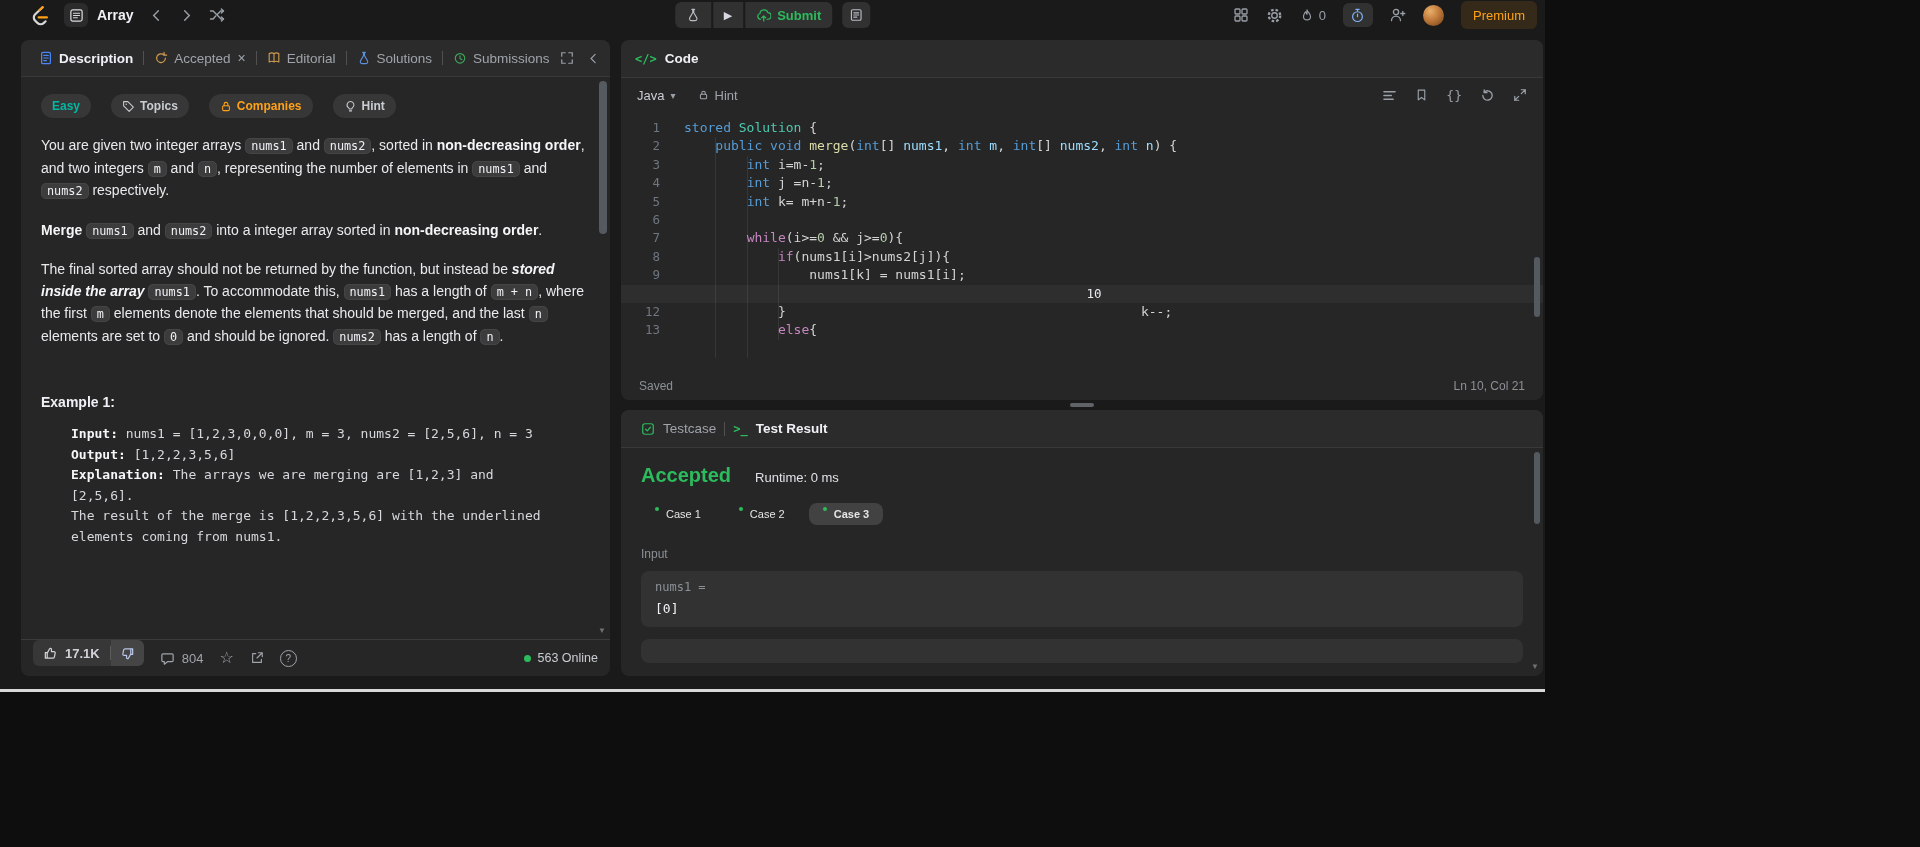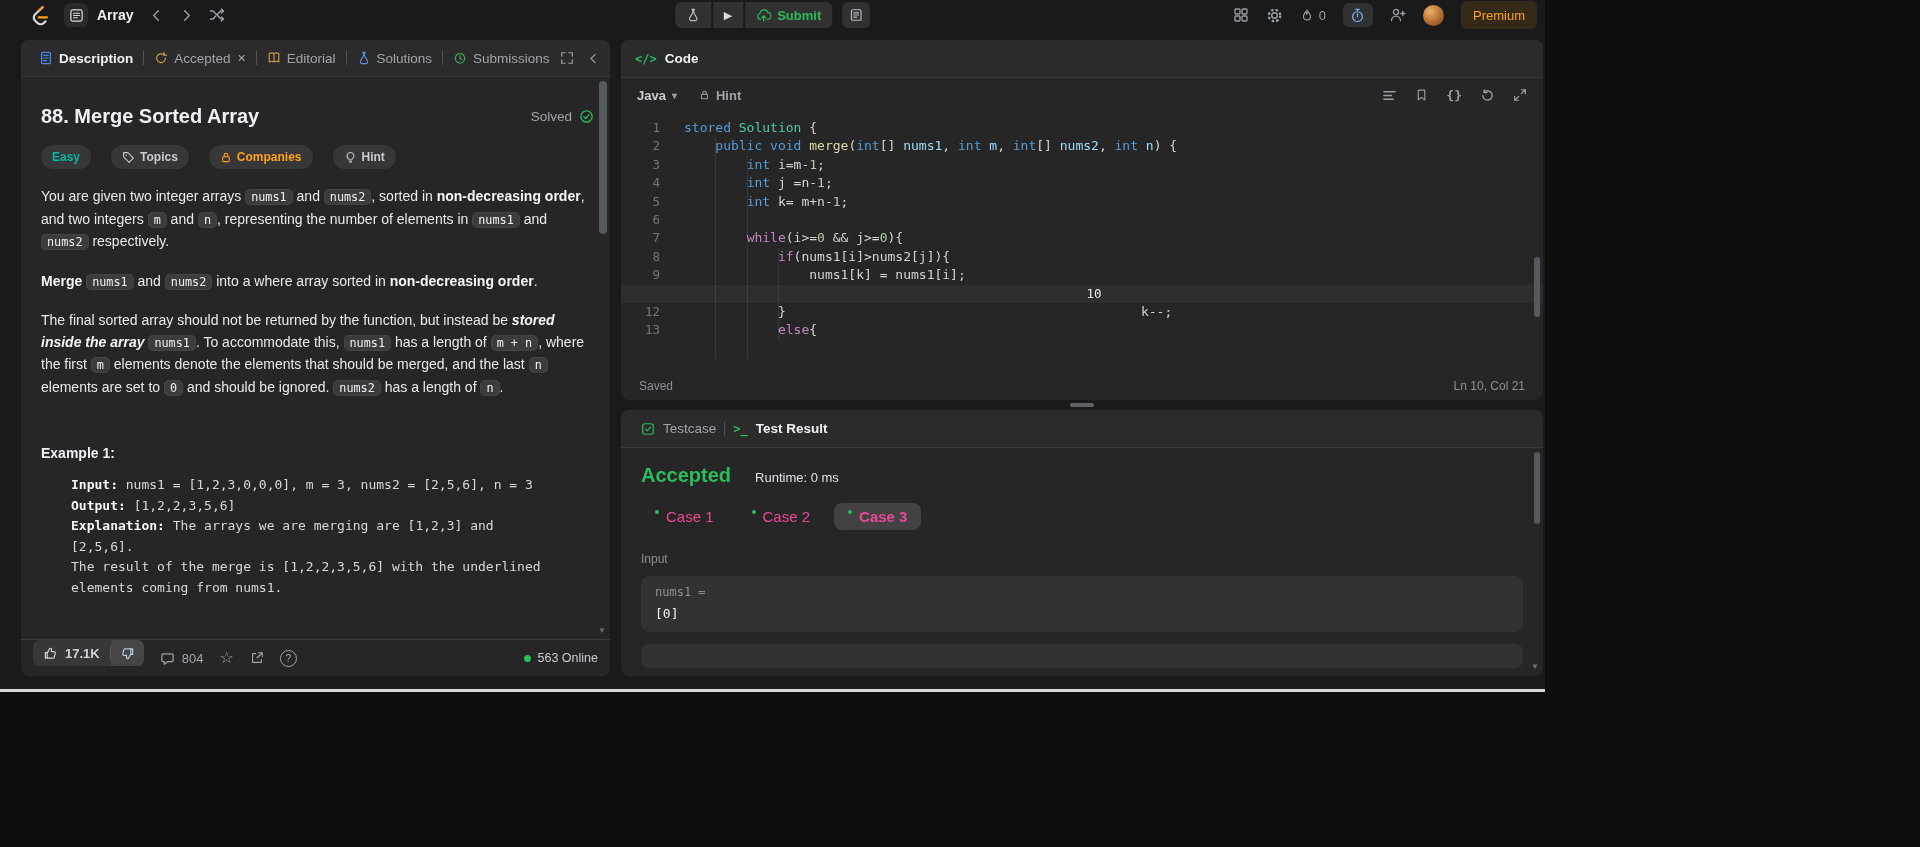--- a/index.html
+++ b/index.html
@@ -67,21 +67,21 @@
   .q-circle{width:15px;height:15px;border:1.3px solid #9fa4ab;border-radius:50%;display:flex;align-items:center;justify-content:center;font-size:10px;}
   .online{margin-left:auto;display:flex;align-items:center;gap:7px;font-size:12.5px;color:#c9cdd3;}
   .online-dot{width:7px;height:7px;border-radius:50%;background:#2cbb5d;}
   .star-glyph{font-size:16px;line-height:16px;}
   
   .right-col{flex:1;display:flex;flex-direction:column;min-width:0;}
   .code-panel{height:360px;flex:none;position:relative;}
   .panel-header{height:37px;flex:none;display:flex;align-items:center;padding:0 14px;background:#2b2b2b;border-bottom:1px solid rgba(255,255,255,0.07);}
   .hdr-group{display:flex;align-items:center;gap:8px;font-size:13.5px;font-weight:700;color:#eff1f6;}
   .code-tag{color:#2cbb5d;font-family:"DejaVu Sans Mono",monospace;font-size:12px;font-weight:700;}
-  .code-toolbar{height:34px;flex:none;display:flex;align-items:center;padding:0 16px;font-weight:bold;}
+  .code-toolbar{height:34px;flex:none;display:flex;align-items:center;padding:0 16px;}
   .lang-select{display:flex;align-items:center;gap:6px;font-size:13px;color:#c9cdd3;cursor:pointer;}
   .chev-glyph{font-size:10px;color:#9aa0a8;}
   .auto-wrap{display:flex;align-items:center;gap:6px;margin-left:22px;font-size:13px;color:#9fa4ab;cursor:pointer;}
   .toolbar-icons{margin-left:auto;display:flex;align-items:center;gap:18px;color:#a8adb5;}
   .braces-glyph{font-family:"DejaVu Sans Mono",monospace;font-size:13px;}
   .editor{flex:1;position:relative;padding-top:7px;font-family:"DejaVu Sans Mono",monospace;font-size:13px;line-height:18.4px;cursor:text;}
   .code-line{display:flex;height:18.4px;align-items:center;}
   .code-line.active{background:rgba(255,255,255,0.04);flex-direction:column;}
   .ln{width:39px;flex:none;text-align:right;color:#6e7681;font-size:12.5px;}
   .code-line.active .ln{color:#e8eaee;}
@@ -95,21 +95,21 @@
   .handle-bar{width:24px;height:4px;border-radius:2px;background:#5f6368;}
   .test-panel{flex:1;position:relative;}
   .t-tab{display:flex;align-items:center;gap:8px;font-size:13.5px;color:#9fa4ab;cursor:pointer;padding:0 6px;}
   .t-tab.active{color:#eff1f6;font-weight:700;}
   .term-glyph{color:#2cbb5d;font-family:"DejaVu Sans Mono",monospace;font-size:12px;font-weight:700;}
   .test-content{flex:1;padding:0 20px;overflow:hidden;}
   .result-row{display:flex;align-items:baseline;gap:24px;margin-top:16px;}
   .result-status{font-size:20px;font-weight:700;color:#2cbb5d;}
   .runtime{font-size:13px;color:#dfe2e8;}
   .case-row{display:flex;gap:10px;margin-top:16px;}
-  .case-chip{display:flex;align-items:center;padding:5px 14px;border-radius:8px;font-size:15px;color:#ec4899;cursor:pointer;}
+  .case-chip{display:flex;align-items:center;padding:5px 14px;border-radius:8px;font-size:11px;color:#e5e5e5;cursor:pointer;}
   .case-chip.active{background:rgba(255,255,255,0.13);font-weight:600;}
   .case-dot{width:4px;height:4px;border-radius:50%;background:#2cbb5d;margin-right:7px;transform:translateY(-5px);}
   .input-label{margin-top:22px;font-size:12px;color:#8b9097;}
   .field-box{margin-top:10px;background:rgba(255,255,255,0.06);border-radius:8px;padding:9px 14px 11px;}
   .field-name{font-size:12px;color:#8b9097;font-family:"DejaVu Sans Mono",monospace;}
   .field-value{margin-top:7px;font-size:13px;color:#eff1f6;font-family:"DejaVu Sans Mono",monospace;}
   .field-box.partial{height:24px;margin-top:12px;padding:0;}
   .sb-test{right:3px;top:42px;width:6px;height:72px;}
 </style>
 </head>
@@ -292,32 +292,20 @@
           </span>
           <span class="icon-btn">
             <svg width="13" height="13" viewBox="0 0 16 16" fill="none" stroke="currentColor" stroke-width="1.5" stroke-linecap="round">
                 <path d="M10 3 5 8l5 5"></path>
               </svg>
           </span>
         </div>
       </div>
 
       <div class="desc-scroll">
-        <div class="title-row">
-          <h1 class="prob-title">88. Merge Sorted Array</h1>
-          <div class="solved">
-            <span>Solved</span>
-            <span>
-              <svg width="15" height="15" viewBox="0 0 16 16" fill="none" stroke="#2cbb5d" stroke-width="1.4" stroke-linecap="round" stroke-linejoin="round">
-                <circle cx="8" cy="8" r="6"></circle>
-                  <path d="m5.2 8.3 1.9 1.9 3.6-4.2"></path>
-              </svg>
-            </span>
-          </div>
-        </div>
 
         <div class="tag-row">
           <span class="pill easy">
             <span>Easy</span>
           </span>
           <span class="pill">
             <span>
               <svg width="13" height="13" viewBox="0 0 16 16" fill="none" stroke="currentColor" stroke-width="1.3" stroke-linejoin="round">
                 <path d="M2 2h5.2L14 8.8 8.8 14 2 7.2Z"></path>
                   <circle cx="5.2" cy="5.2" r="0.9" fill="currentColor" stroke="none"></circle>
@@ -339,21 +327,21 @@
               <svg width="13" height="13" viewBox="0 0 16 16" fill="none" stroke="currentColor" stroke-width="1.3" stroke-linecap="round" stroke-linejoin="round">
                 <path d="M8 1.8a4.2 4.2 0 0 1 2.5 7.6c-.6.5-.9 1-.9 1.6H6.4c0-.6-.3-1.1-.9-1.6A4.2 4.2 0 0 1 8 1.8Z"></path>
                   <path d="M6.7 13.4h2.6"></path>
               </svg>
             </span>
             <span>Hint</span>
           </span>
         </div>
 
         <p class="para"><span>You are given two integer arrays </span><span class="seg-code">nums1</span><span> and </span><span class="seg-code">nums2</span><span>, sorted in </span><span class="seg-b">non-decreasing order</span><span>, and two integers </span><span class="seg-code">m</span><span> and </span><span class="seg-code">n</span><span>, representing the number of elements in </span><span class="seg-code">nums1</span><span> and </span><span class="seg-code">nums2</span><span> respectively.</span></p>
-        <p class="para"><span class="seg-b">Merge</span><span> </span><span class="seg-code">nums1</span><span> and </span><span class="seg-code">nums2</span><span> into a where array sorted in </span><span class="seg-b">non-decreasing order</span><span>.</span></p>
+        <p class="para"><span class="seg-b">Merge</span><span> </span><span class="seg-code">nums1</span><span> and </span><span class="seg-code">nums2</span><span> into a integer array sorted in </span><span class="seg-b">non-decreasing order</span><span>.</span></p>
         <p class="para"><span>The final sorted array should not be returned by the function, but instead be </span><span class="seg-bi">stored inside the array </span><span class="seg-code">nums1</span><span>. To accommodate this, </span><span class="seg-code">nums1</span><span> has a length of </span><span class="seg-code">m + n</span><span>, where the first </span><span class="seg-code">m</span><span> elements denote the elements that should be merged, and the last </span><span class="seg-code">n</span><span> elements are set to </span><span class="seg-code">0</span><span> and should be ignored. </span><span class="seg-code">nums2</span><span> has a length of </span><span class="seg-code">n</span><span>.</span></p>
 
         <div class="ex-heading">Example 1:</div>
         <div class="example">
             <div class="ex-line"><span class="seg-b">Input: </span><span>nums1 = [1,2,3,0,0,0], m = 3, nums2 = [2,5,6], n = 3</span></div>
             <div class="ex-line"><span class="seg-b">Output: </span><span>[1,2,2,3,5,6]</span></div>
             <div class="ex-line"><span class="seg-b">Explanation: </span><span>The arrays we are merging are [1,2,3] and [2,5,6].</span></div>
             <div class="ex-line"><span>The result of the merge is [1,2,2,3,5,6] with the underlined elements coming from nums1.</span></div>
           </div>
 

